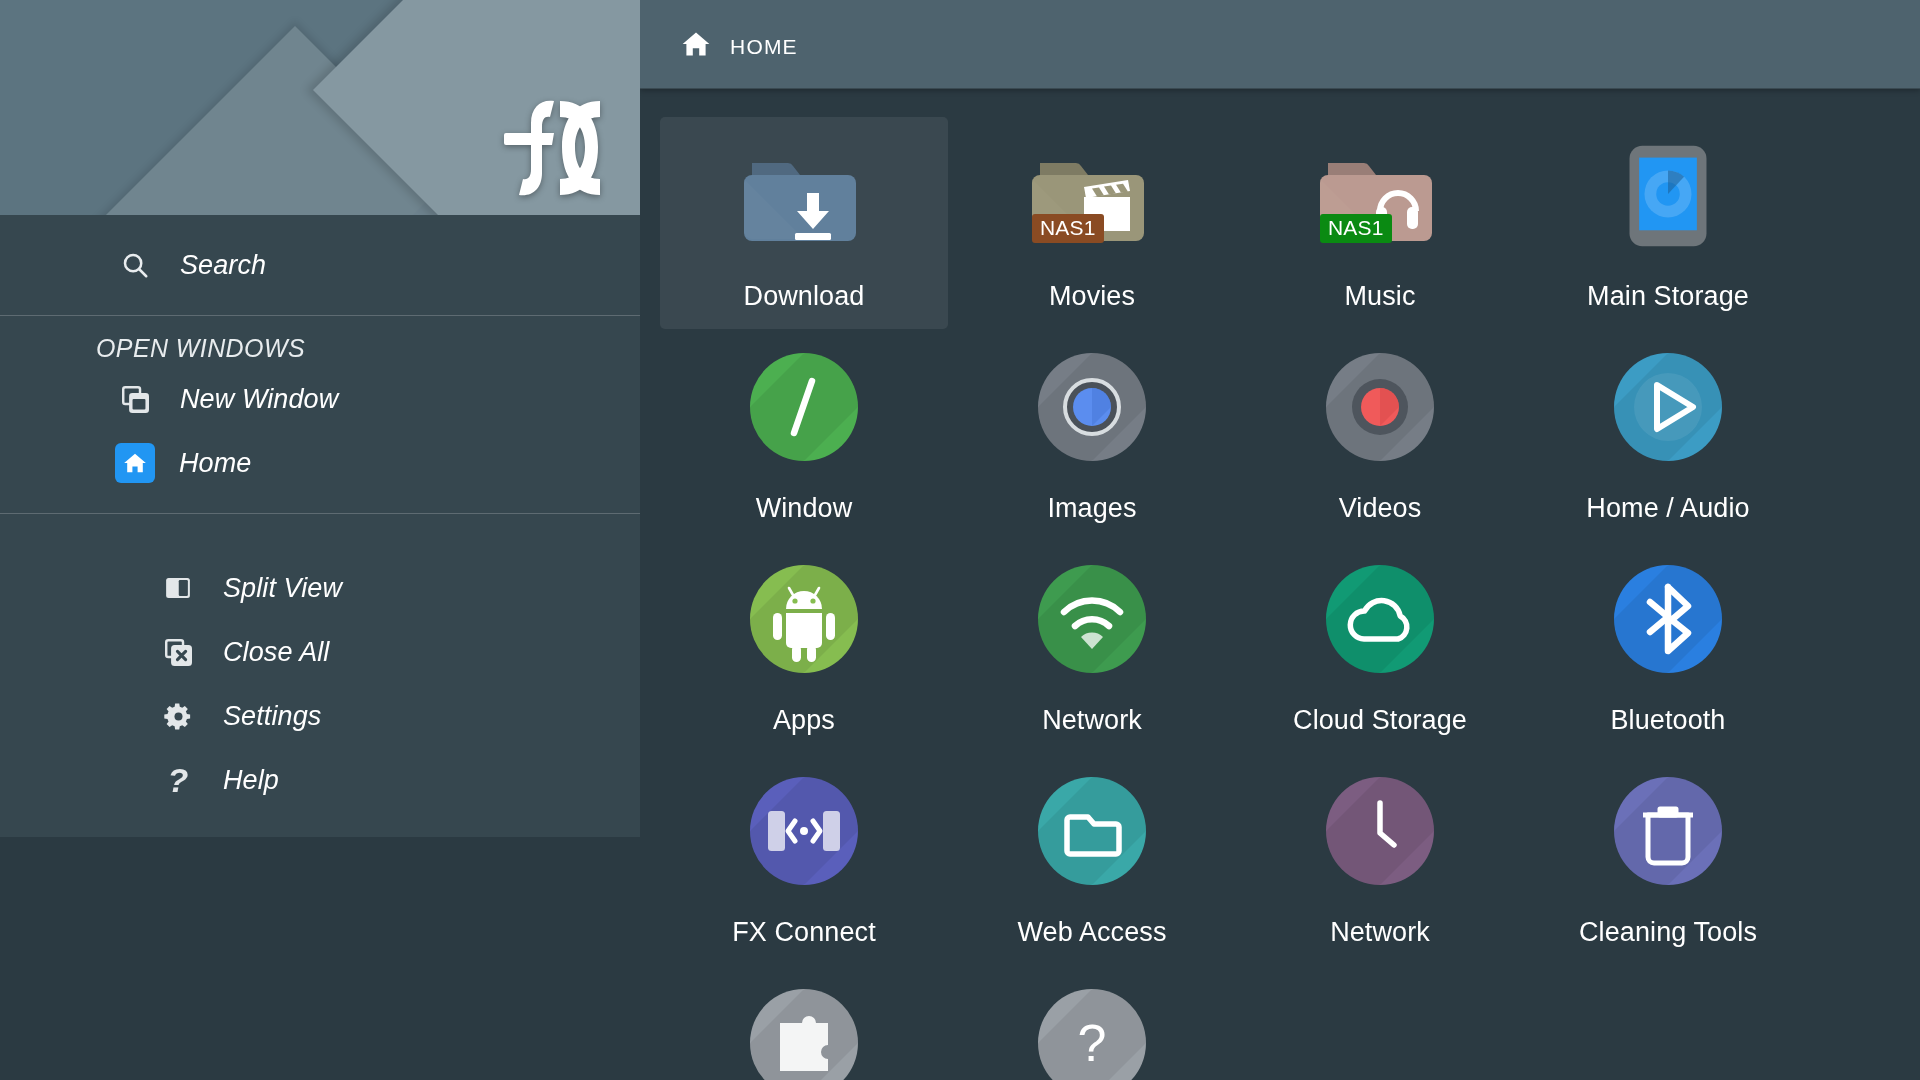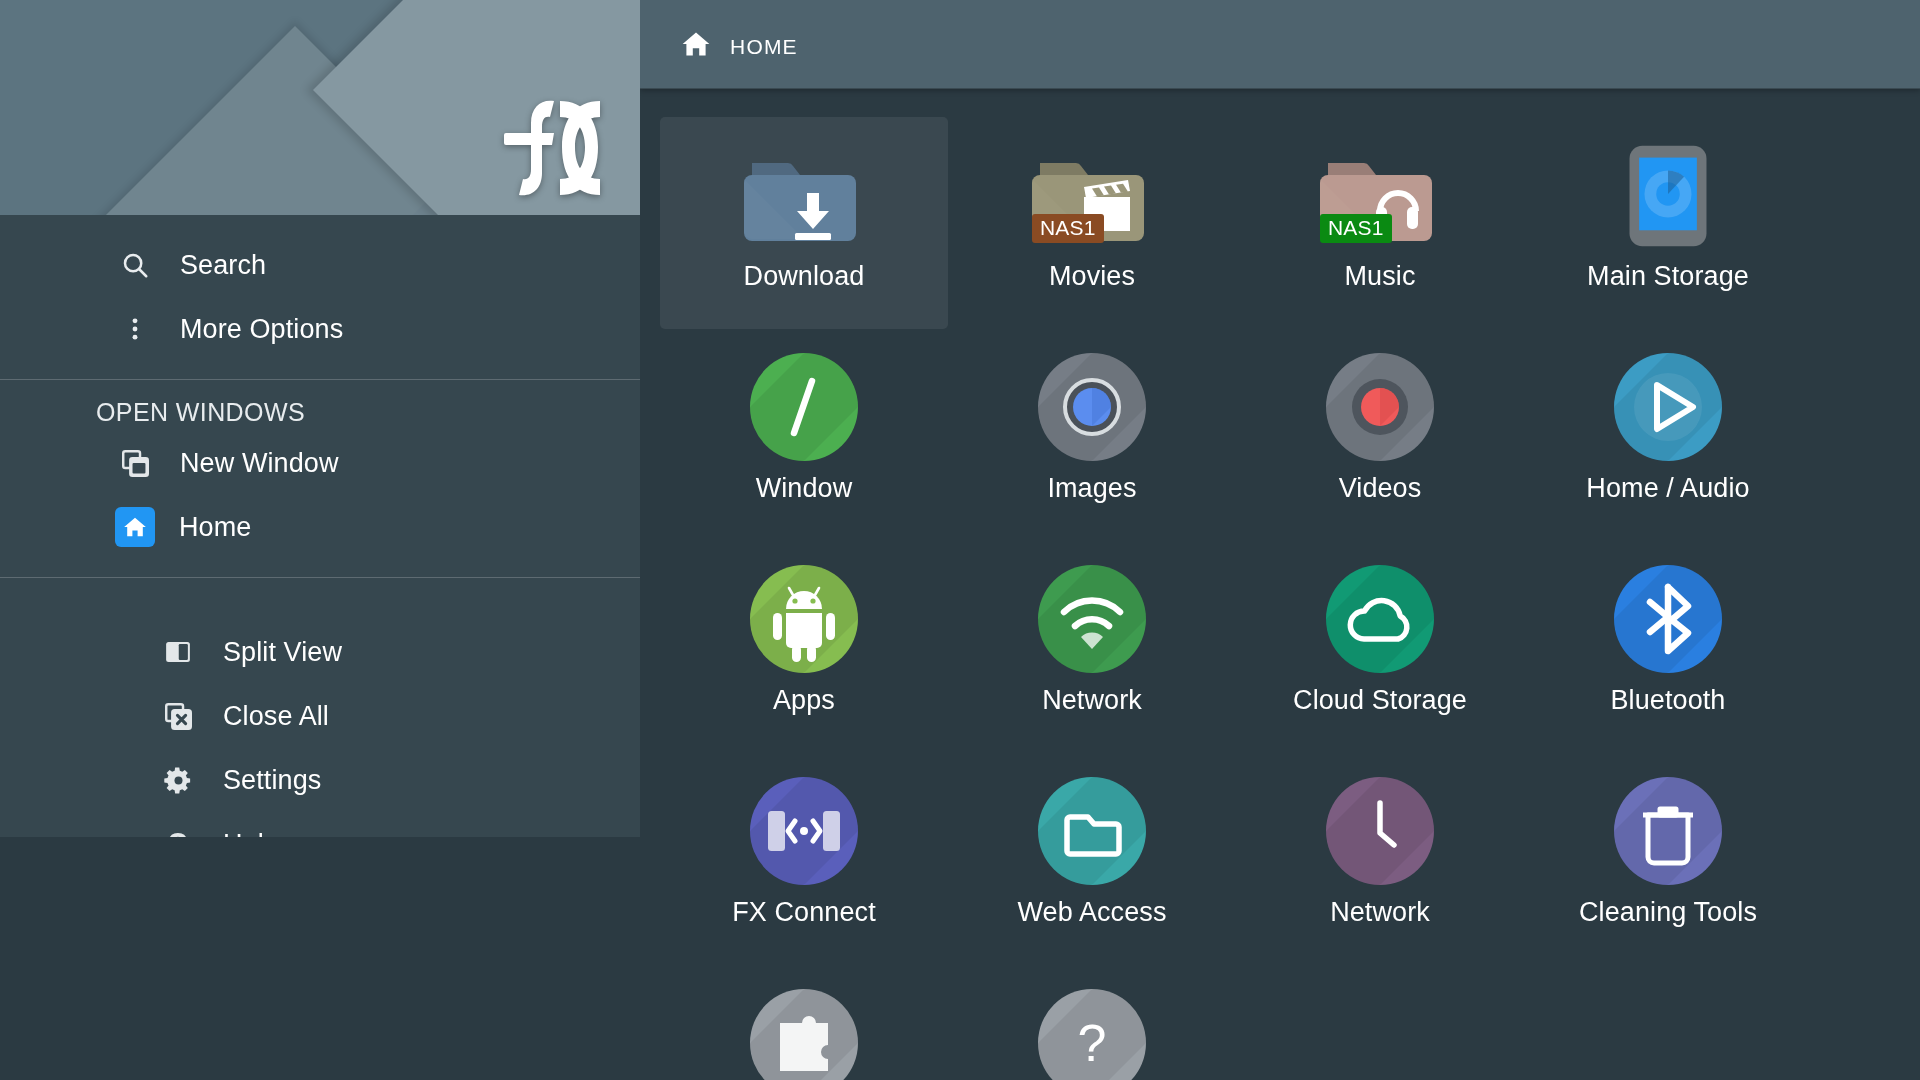--- a/index.html
+++ b/index.html
@@ -12,20 +12,21 @@
   }
   #app { position: relative; width: 1920px; height: 1080px; display: flex; }
 
   
   #sidebar {
     position: relative;
     width: 640px; height: 837px;
     background: #4d7c0f;
     flex: 0 0 640px;
     overflow: hidden;
+    font-style: italic;
   }
   #drawer-banner {
     position: relative;
     width: 640px; height: 215px;
     background: #5c7480;
     overflow: hidden;
   }
   .banner-shape { position: absolute; }
   .shape-a {
     width: 430px; height: 430px;
@@ -120,21 +121,21 @@
     cursor: pointer;
     position: relative;
   }
   .cell.selected { background: rgba(255,255,255,0.075); }
   .cell .art {
     width: 124px; height: 124px;
     display: flex; align-items: center; justify-content: center;
     position: relative;
   }
   .cell .lbl {
-    margin-top: 4px;
+    margin-top: 24px;
     color: #ffffff; font-size: 27px; font-weight: 400;
     white-space: nowrap; letter-spacing: 0.1px;
   }
   .nasbadge {
     position: absolute;
     left: 2px; bottom: 14px;
     padding: 2px 8px 3px 8px;
     font-size: 21px; color: #ffffff;
     line-height: 1.12;
     border-radius: 3px;
@@ -168,30 +169,20 @@
 
       <div class="sb-group">
         <div class="sb-item">
           <span class="sb-ico">
             <svg width="30" height="30" viewBox="0 0 24 24" fill="none" stroke="#e9edef" stroke-width="2">
               <circle cx="10.5" cy="10.5" r="6.5"></circle>
                 <line x1="15.4" y1="15.4" x2="21" y2="21" stroke-linecap="round"></line>
             </svg>
           </span>
           <span class="sb-label">Search</span>
-        </div>
-        <div class="sb-item">
-          <span class="sb-ico">
-            <svg width="28" height="28" viewBox="0 0 24 24" fill="#e9edef">
-              <circle cx="12" cy="5" r="2.1"></circle>
-                <circle cx="12" cy="12" r="2.1"></circle>
-                <circle cx="12" cy="19" r="2.1"></circle>
-            </svg>
-          </span>
-          <span class="sb-label">More Options</span>
         </div>
       </div>
 
       <div class="sb-divider"></div>
 
       <div class="sb-group">
         <div class="sb-section-title">OPEN WINDOWS</div>
         <div class="sb-item">
           <span class="sb-ico">
             <svg width="31" height="31" viewBox="0 0 24 24" fill="none" stroke="#e3e7e9" stroke-width="1.9">

